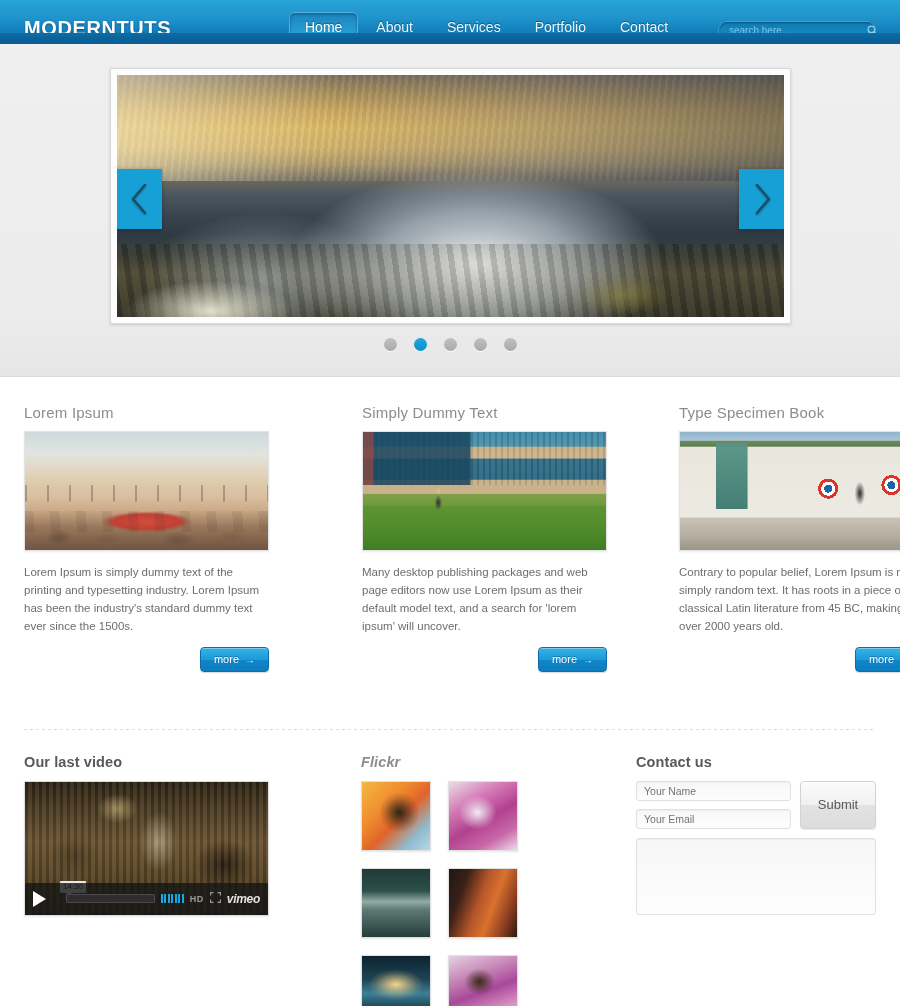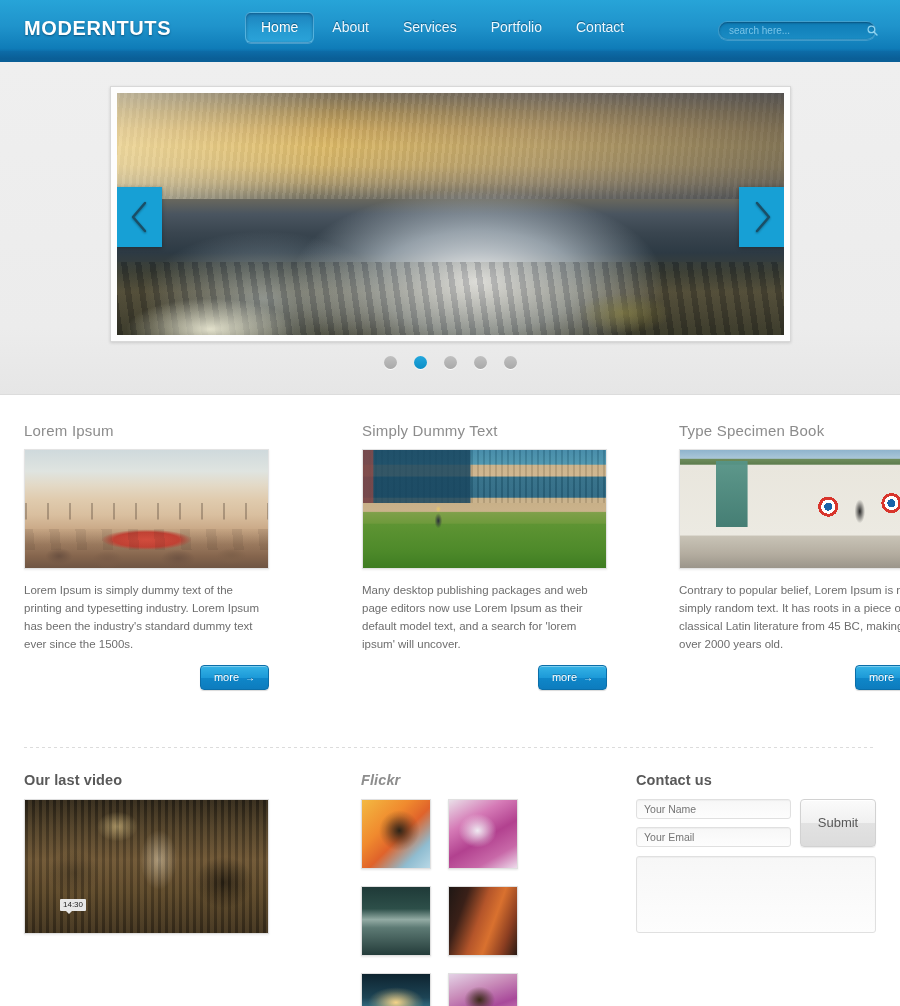--- a/index.html
+++ b/index.html
@@ -9,21 +9,21 @@
     height: 1006px;
     overflow: hidden;
     background: #ffffff;
     font-family: "Liberation Sans", sans-serif;
     -webkit-font-smoothing: antialiased;
   }
 
   
   .header {
     position: relative;
-    height: 62px;
+    height: 44px;
     background: linear-gradient(to bottom, #27a4d8 0%, #1f93cb 45%, #0f7cb8 82%, #0d6ca8 88%, #0d6ca8 100%);
     border-bottom: 3px solid #0a5f97;
     overflow: hidden;
   }
   .header::after {
     content: "";
     position: absolute;
     left: 0; right: 0; bottom: 0;
     height: 8px;
     background: linear-gradient(to bottom, #0d6ca8, #0a5e96);
@@ -55,20 +55,21 @@
     border-radius: 6px;
     white-space: nowrap;
   }
   .nav-item.active {
     background: linear-gradient(to bottom, #1c83bd 0%, #2499d0 55%, #2ba3d9 100%);
     box-shadow: inset 0 1px 3px rgba(0,40,70,.45),
                 0 1px 0 rgba(255,255,255,.22);
     border: 1px solid rgba(255,255,255,.22);
     padding: 6px 15px 7px;
     color: #ffffff;
+    margin-left: 44px;
   }
   .search-wrap {
     position: absolute;
     right: 24px; top: 21px;
     width: 158px; height: 19px;
     border-radius: 10px;
     background: linear-gradient(to bottom, #0e7cb6, #1a8cc4);
     box-shadow: inset 0 1px 2px rgba(0,40,70,.5), 0 1px 0 rgba(255,255,255,.18);
     border: 1px solid rgba(255,255,255,.18);
     display: flex;
@@ -552,20 +553,40 @@
 
 <div class="divider top"></div>
 
 <div class="wrap">
   <div class="lower">
 
     <div class="vid-col">
       <h3 class="sec-title">Our last video</h3>
       <div class="video">
         <div class="vid-time">14:30</div>
+        <div class="video-bar">
+          <span class="play-btn"></span>
+          <span class="vid-track"></span>
+          <span class="vid-bars">
+            <i></i>
+              <i></i>
+              <i></i>
+              <i></i>
+              <i></i>
+              <i></i>
+              <i></i>
+          </span>
+          <span class="vid-hd">HD</span>
+          <span class="vid-full">
+            <svg width="11" height="11" viewBox="0 0 11 11">
+              <path d="M0.5,3.5 L0.5,0.5 L3.5,0.5 M7.5,0.5 L10.5,0.5 L10.5,3.5 M10.5,7.5 L10.5,10.5 L7.5,10.5 M3.5,10.5 L0.5,10.5 L0.5,7.5" fill="none" stroke="#9a9a9a" stroke-width="1.3"></path>
+            </svg>
+          </span>
+          <span class="vid-logo">vimeo</span>
+        </div>
       </div>
     </div>
 
     <div class="flickr-col">
       <h3 class="sec-title gray">Flickr</h3>
       <div class="flickr-grid">
         <div class="fl fl-1"></div>
         <div class="fl fl-2"></div>
         <div class="fl fl-3"></div>
         <div class="fl fl-4"></div>

